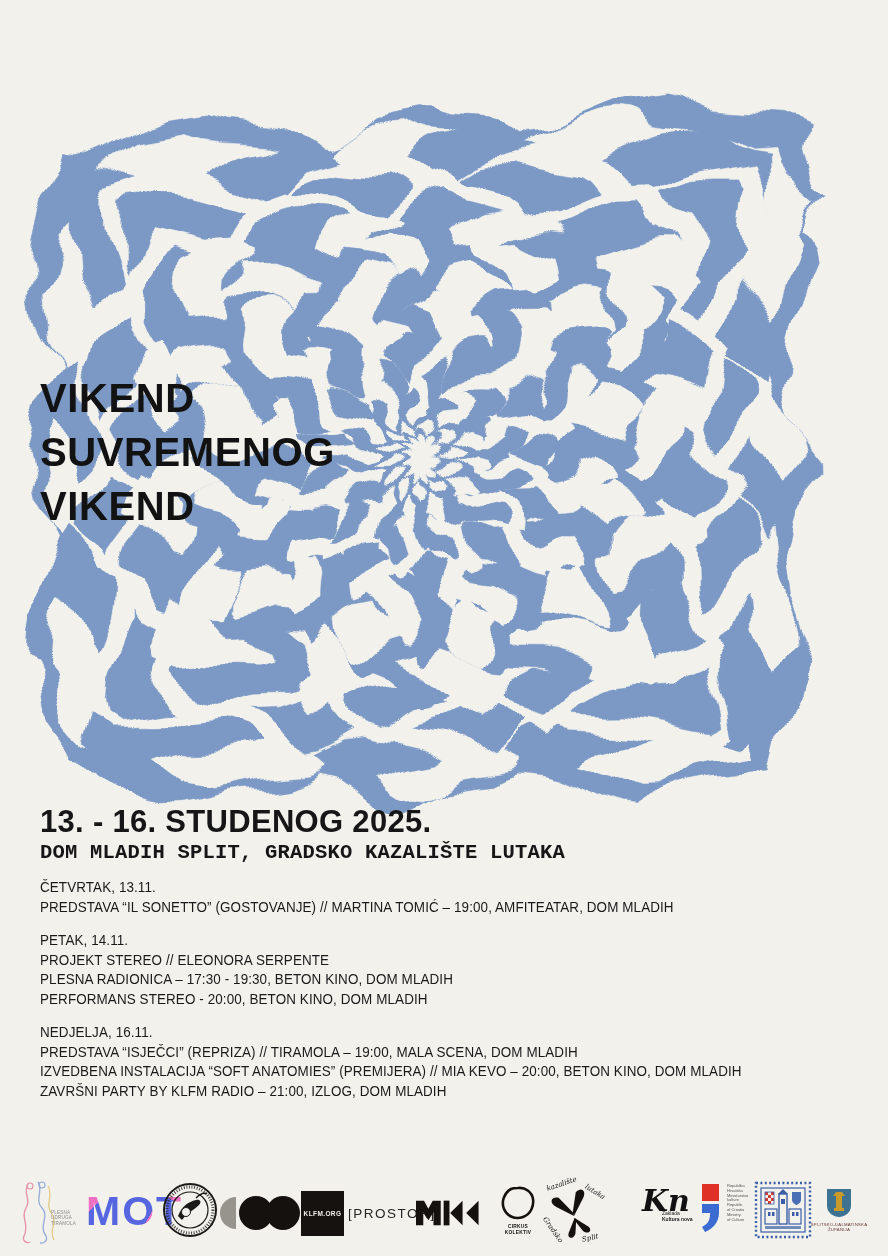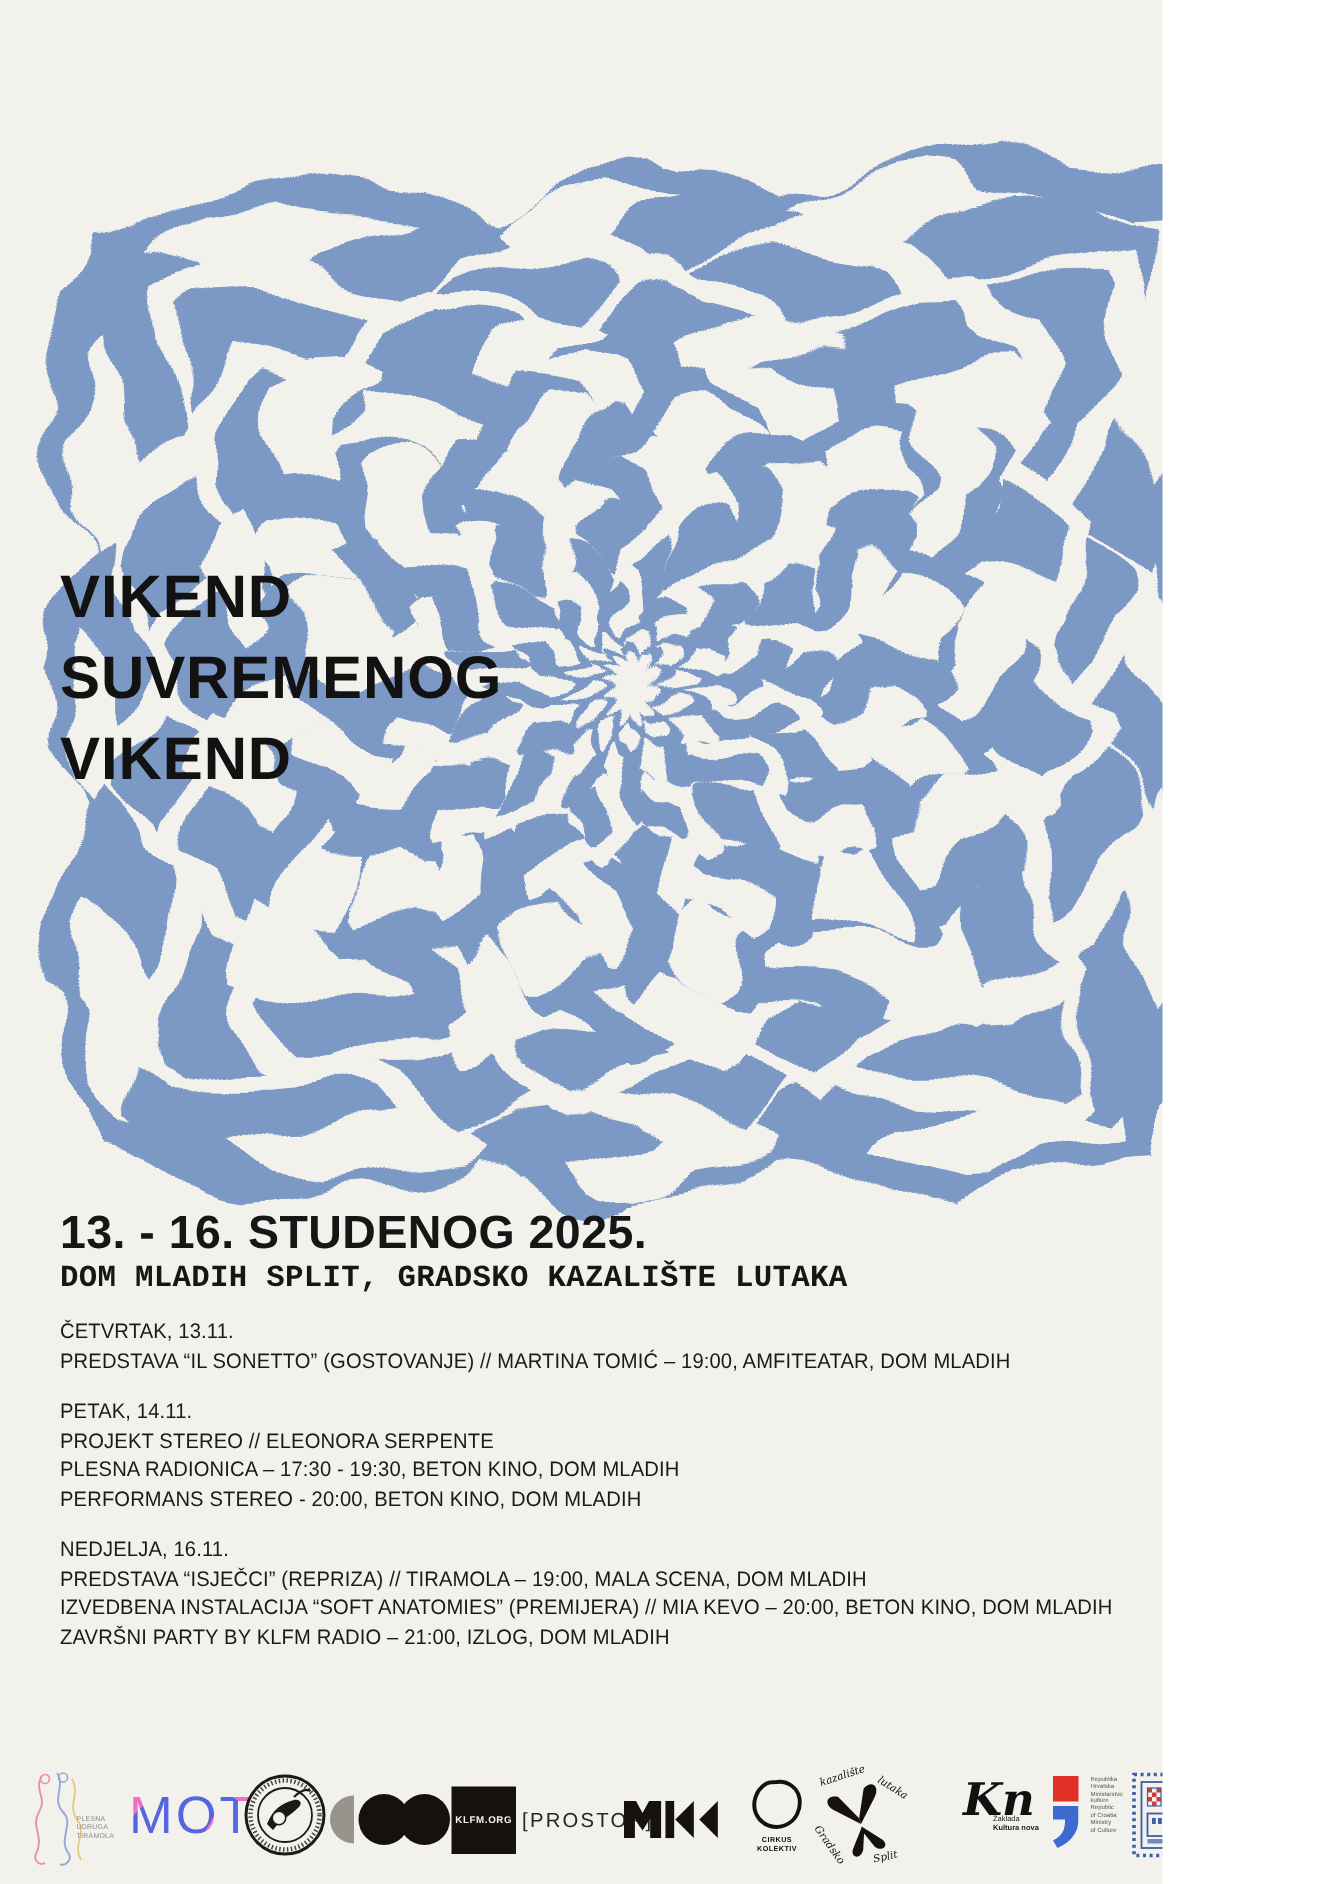--- a/index.html
+++ b/index.html
@@ -1,36 +1,36 @@
 <!DOCTYPE html>
 <html><head>
 <meta charset="utf-8">
 <style>
   html,body{margin:0;padding:0;}
-  .poster{position:relative;width:775px;height:1256px;background:#f2f1ec;overflow:hidden;
+  .poster{position:relative;width:888px;height:1256px;background:#f2f1ec;overflow:hidden;
           font-family:"Liberation Sans",sans-serif;color:#161616;}
   
   .artwork{position:absolute;left:50px;top:92px;width:764px;height:720px;overflow:visible;}
   .artwork svg{overflow:visible;display:block;}
   
   .title{position:absolute;left:40px;top:371px;z-index:3;font-size:40px;font-weight:800;
          line-height:54px;letter-spacing:.6px;color:#121212;}
   
   .date-heading{position:absolute;left:40px;top:804px;font-size:31px;font-weight:800;letter-spacing:.3px;}
   .venue-heading{position:absolute;left:40px;top:841px;font-size:20.5px;font-weight:700;letter-spacing:.2px;font-family:Liberation Mono, monospace;}
   .schedule{position:absolute;left:40px;top:878px;width:810px;}
   .day-block{margin-bottom:14px;}
   .sline{font-size:14px;line-height:19.5px;letter-spacing:.1px;color:#1a1a1a;
          transform:scaleX(.96);transform-origin:0 50%;white-space:nowrap;}
   
   .logos{position:absolute;left:0;top:1176px;width:888px;height:78px;}
   .logo{position:absolute;}
   .tira-art{position:absolute;left:0;top:0;}
   .tira-text{position:absolute;left:33px;top:30px;font-size:4.6px;line-height:5.4px;color:#8a8a8a;letter-spacing:.2px;}
-  .mot{font-size:35px;font-weight:400;letter-spacing:2px;line-height:34px;}
+  .mot{font-size:41px;font-weight:700;letter-spacing:2px;line-height:34px;}
   .mot span{background:linear-gradient(135deg,#ef6fc2 32%,#5566e0 32%);
             -webkit-background-clip:text;background-clip:text;color:transparent;}
   .mot span:nth-child(2){background:linear-gradient(300deg,#ef6fc2 28%,#5566e0 28%);
             -webkit-background-clip:text;background-clip:text;}
   .mot span:nth-child(3){background:linear-gradient(30deg,#5566e0 70%,#ef6fc2 70%);
             -webkit-background-clip:text;background-clip:text;}
   .circles{display:flex;align-items:center;}
   .half-l{width:16px;height:32px;background:#97948e;border-radius:16px 0 0 16px;}
   .half-r{width:16px;height:32px;background:#97948e;border-radius:0 16px 16px 0;}
   .dot{width:34px;height:34px;border-radius:50%;background:#14110e;}

